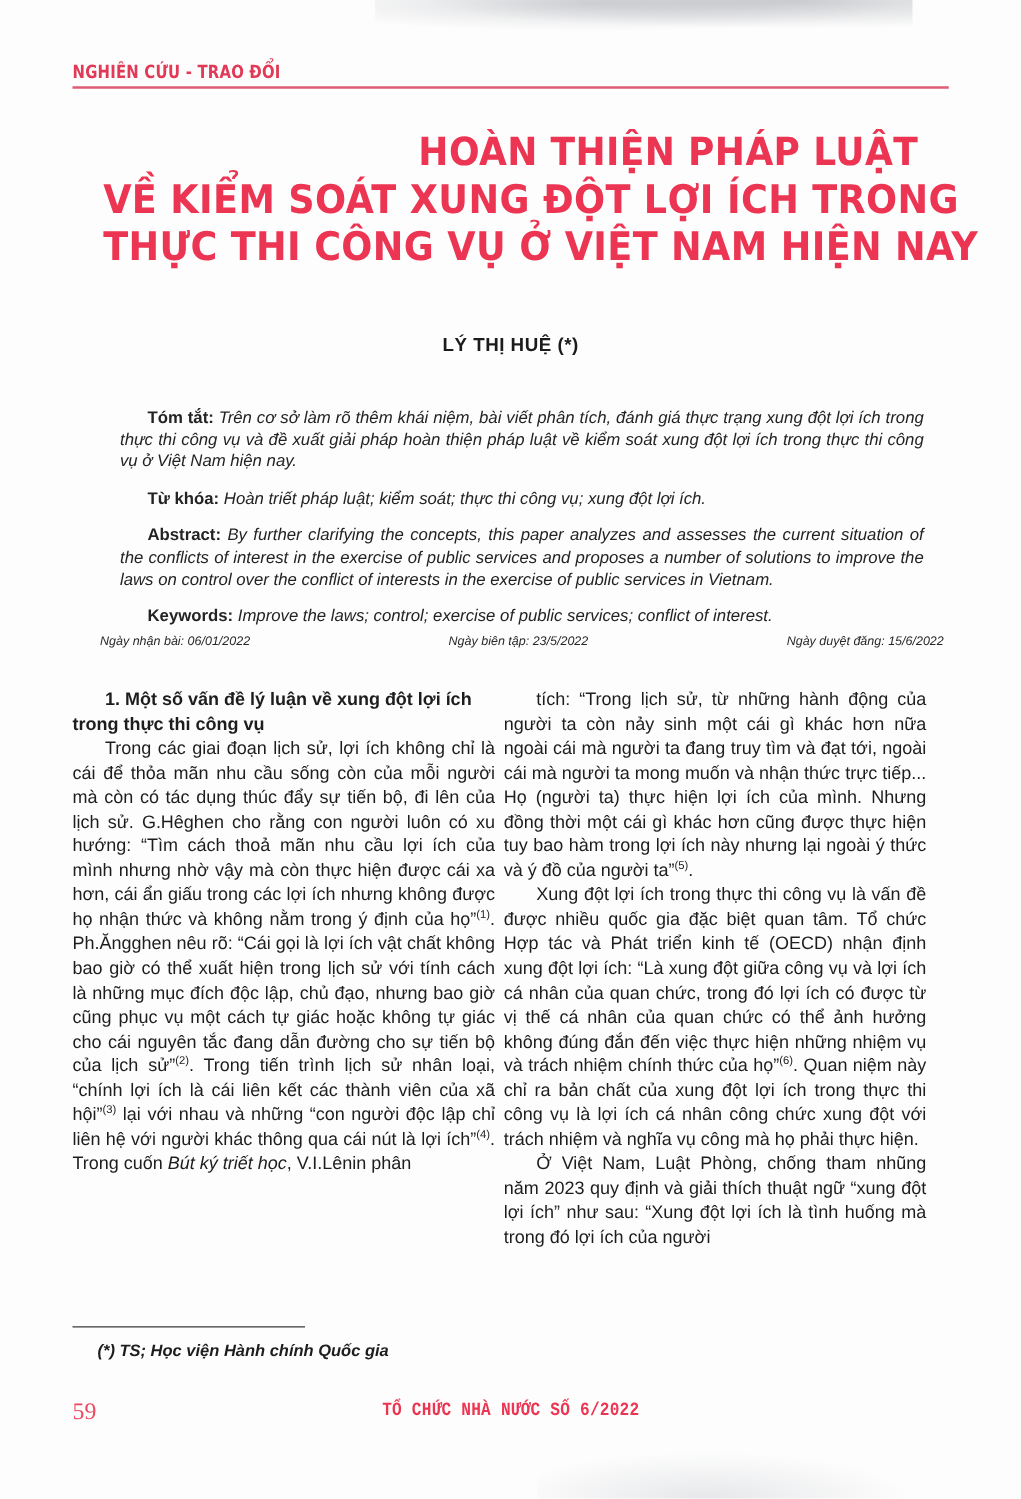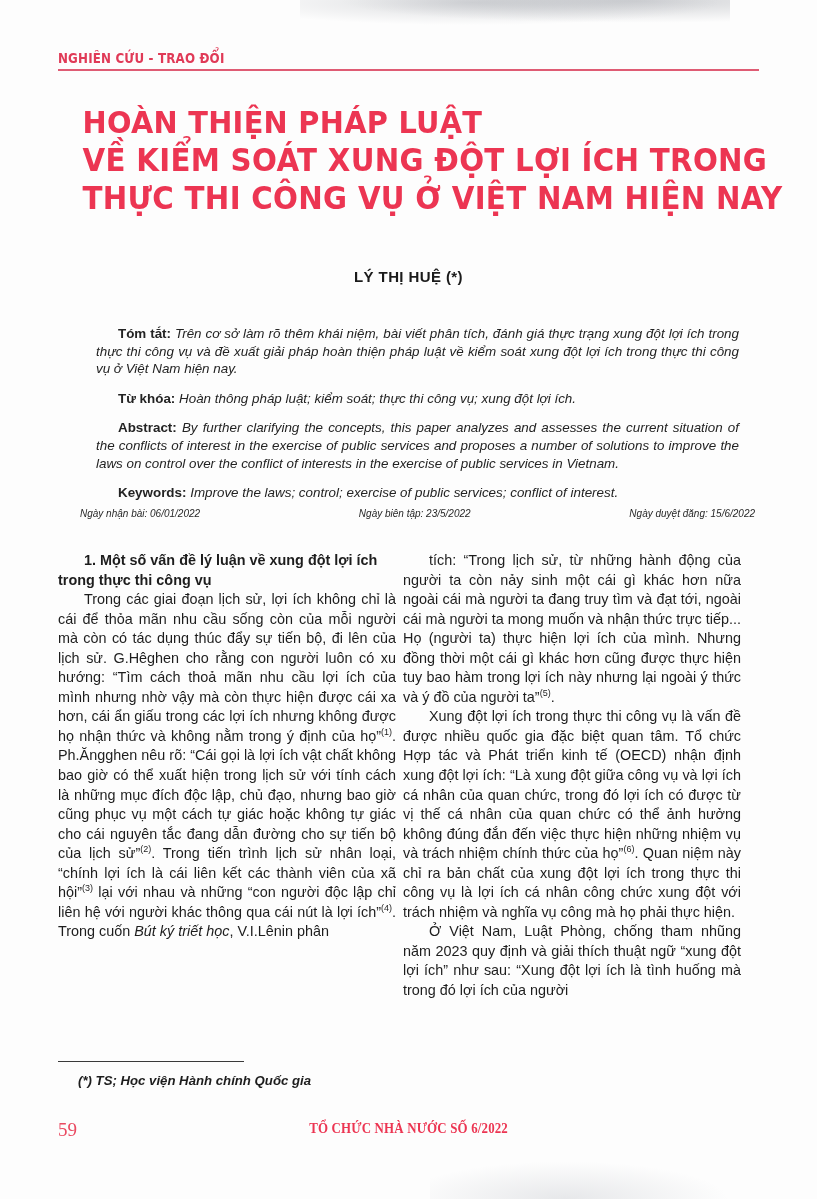--- a/index.html
+++ b/index.html
@@ -71,21 +71,21 @@
     background: #d9405c;
     opacity: .85;
   }
 
   
   .title-block {
     position: absolute;
     top: 103px;
     left: 0;
     right: 0;
-    text-align: left;
+    text-align: right;
   }
   .title-line {
     font-family: "DejaVu Sans", sans-serif;
     font-weight: bold;
     color: #ec3552;
     font-size: 33px;
     line-height: 38px;
     letter-spacing: .3px;
     transform: scaleX(.93);
     white-space: nowrap;
@@ -213,21 +213,21 @@
     top: 2px;
     font-family: "Liberation Serif", serif;
     font-size: 19px;
     color: #ea4a61;
   }
   .footer-title {
     position: absolute;
     left: 0; right: 0;
     top: 3px;
     text-align: center;
-    font-family: Liberation Serif, serif;
+    font-family: Liberation Mono, monospace;
     font-weight: bold;
     font-size: 15px;
     color: #ec3552;
     letter-spacing: .2px;
   }
   .footer-title span {
     display: inline-block;
     transform: scaleX(.86);
   }
 </style>
@@ -249,21 +249,21 @@
     <div class="title-block">
       <div class="title-line l1">HOÀN THIỆN PHÁP LUẬT</div>
       <div class="title-line l2">VỀ KIỂM SOÁT XUNG ĐỘT LỢI ÍCH TRONG</div>
       <div class="title-line l3">THỰC THI CÔNG VỤ Ở VIỆT NAM HIỆN NAY</div>
     </div>
 
     <div class="author">LÝ THỊ HUỆ (*)</div>
 
     <div class="abstract">
       <p><span class="lbl">Tóm tắt:</span><span> Trên cơ sở làm rõ thêm khái niệm, bài viết phân tích, đánh giá thực trạng xung đột lợi ích trong thực thi công vụ và đề xuất giải pháp hoàn thiện pháp luật về kiểm soát xung đột lợi ích trong thực thi công vụ ở Việt Nam hiện nay.</span></p>
-      <p><span class="lbl">Từ khóa:</span><span> Hoàn thông pháp luật; kiểm soát; thực thi công vụ; xung đột lợi ích.</span></p>
+      <p><span class="lbl">Từ khóa:</span><span> Hoàn triết pháp luật; kiểm soát; thực thi công vụ; xung đột lợi ích.</span></p>
       <p><span class="lbl">Abstract:</span><span> By further clarifying the concepts, this paper analyzes and assesses the current situation of the conflicts of interest in the exercise of public services and proposes a number of solutions to improve the laws on control over the conflict of interests in the exercise of public services in Vietnam.</span></p>
       <p><span class="lbl">Keywords:</span><span> Improve the laws; control; exercise of public services; conflict of interest.</span></p>
     </div>
 
     <div class="dates">
       <span>Ngày nhận bài: 06/01/2022</span>
       <span>Ngày biên tập: 23/5/2022</span>
       <span>Ngày duyệt đăng: 15/6/2022</span>
     </div>
 

